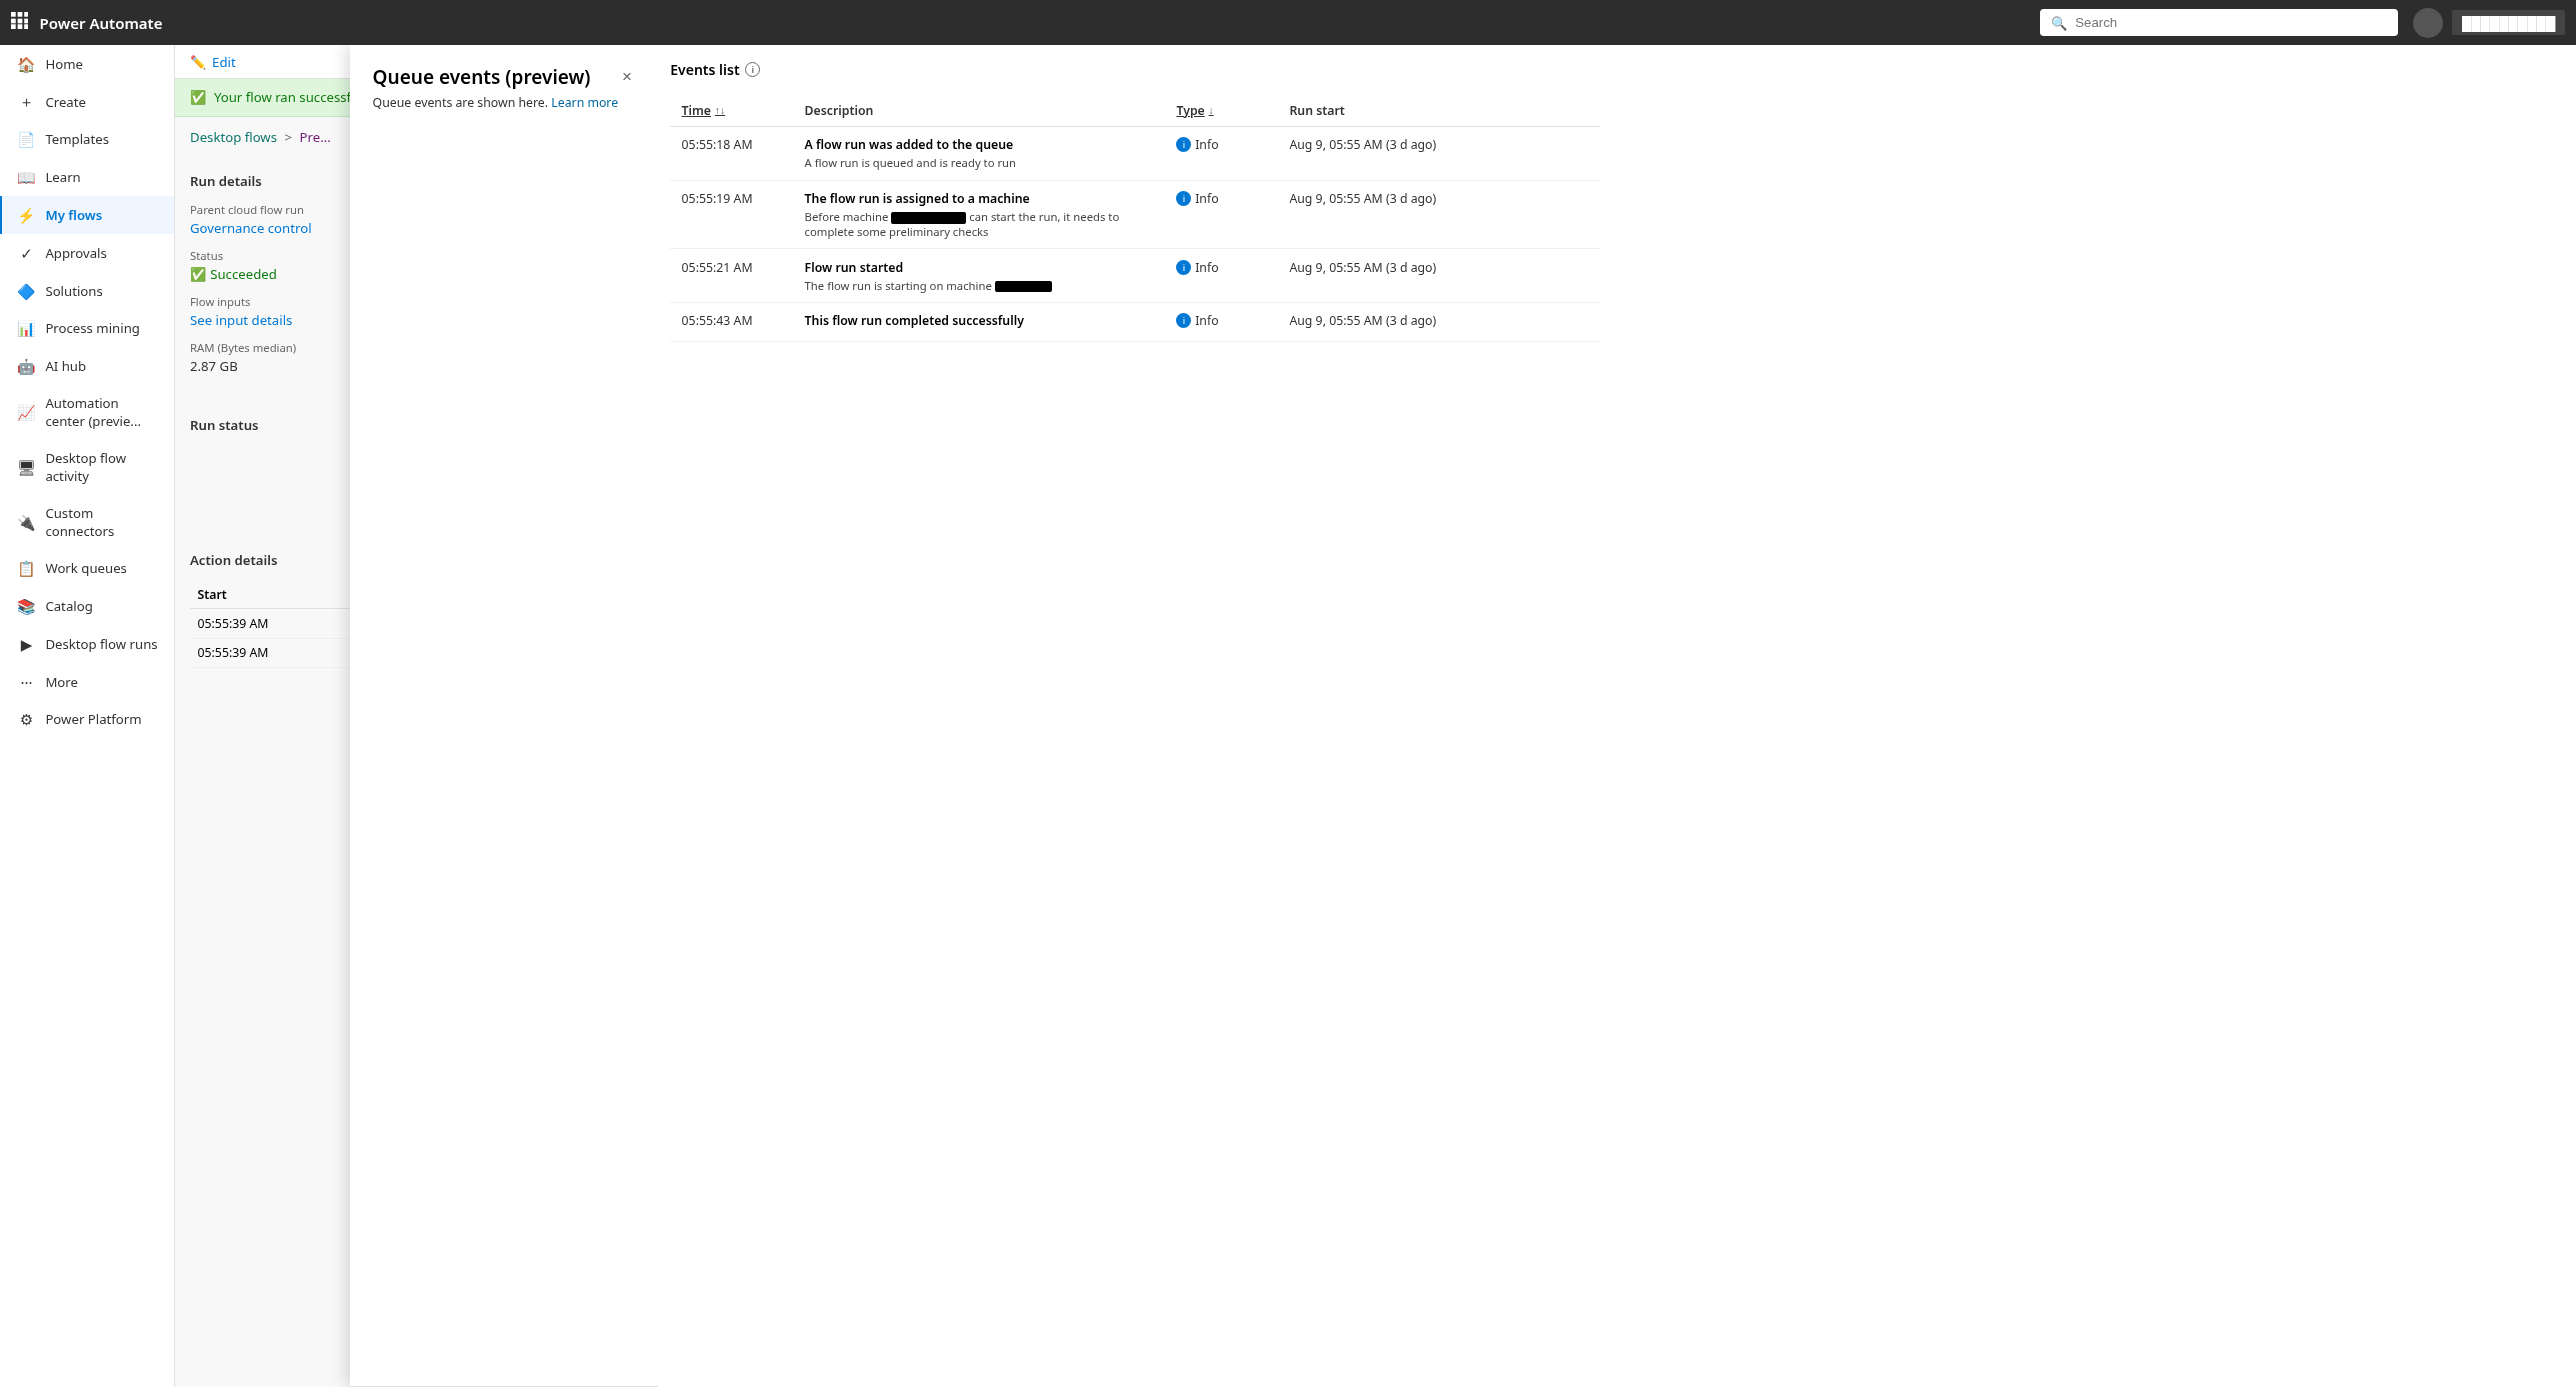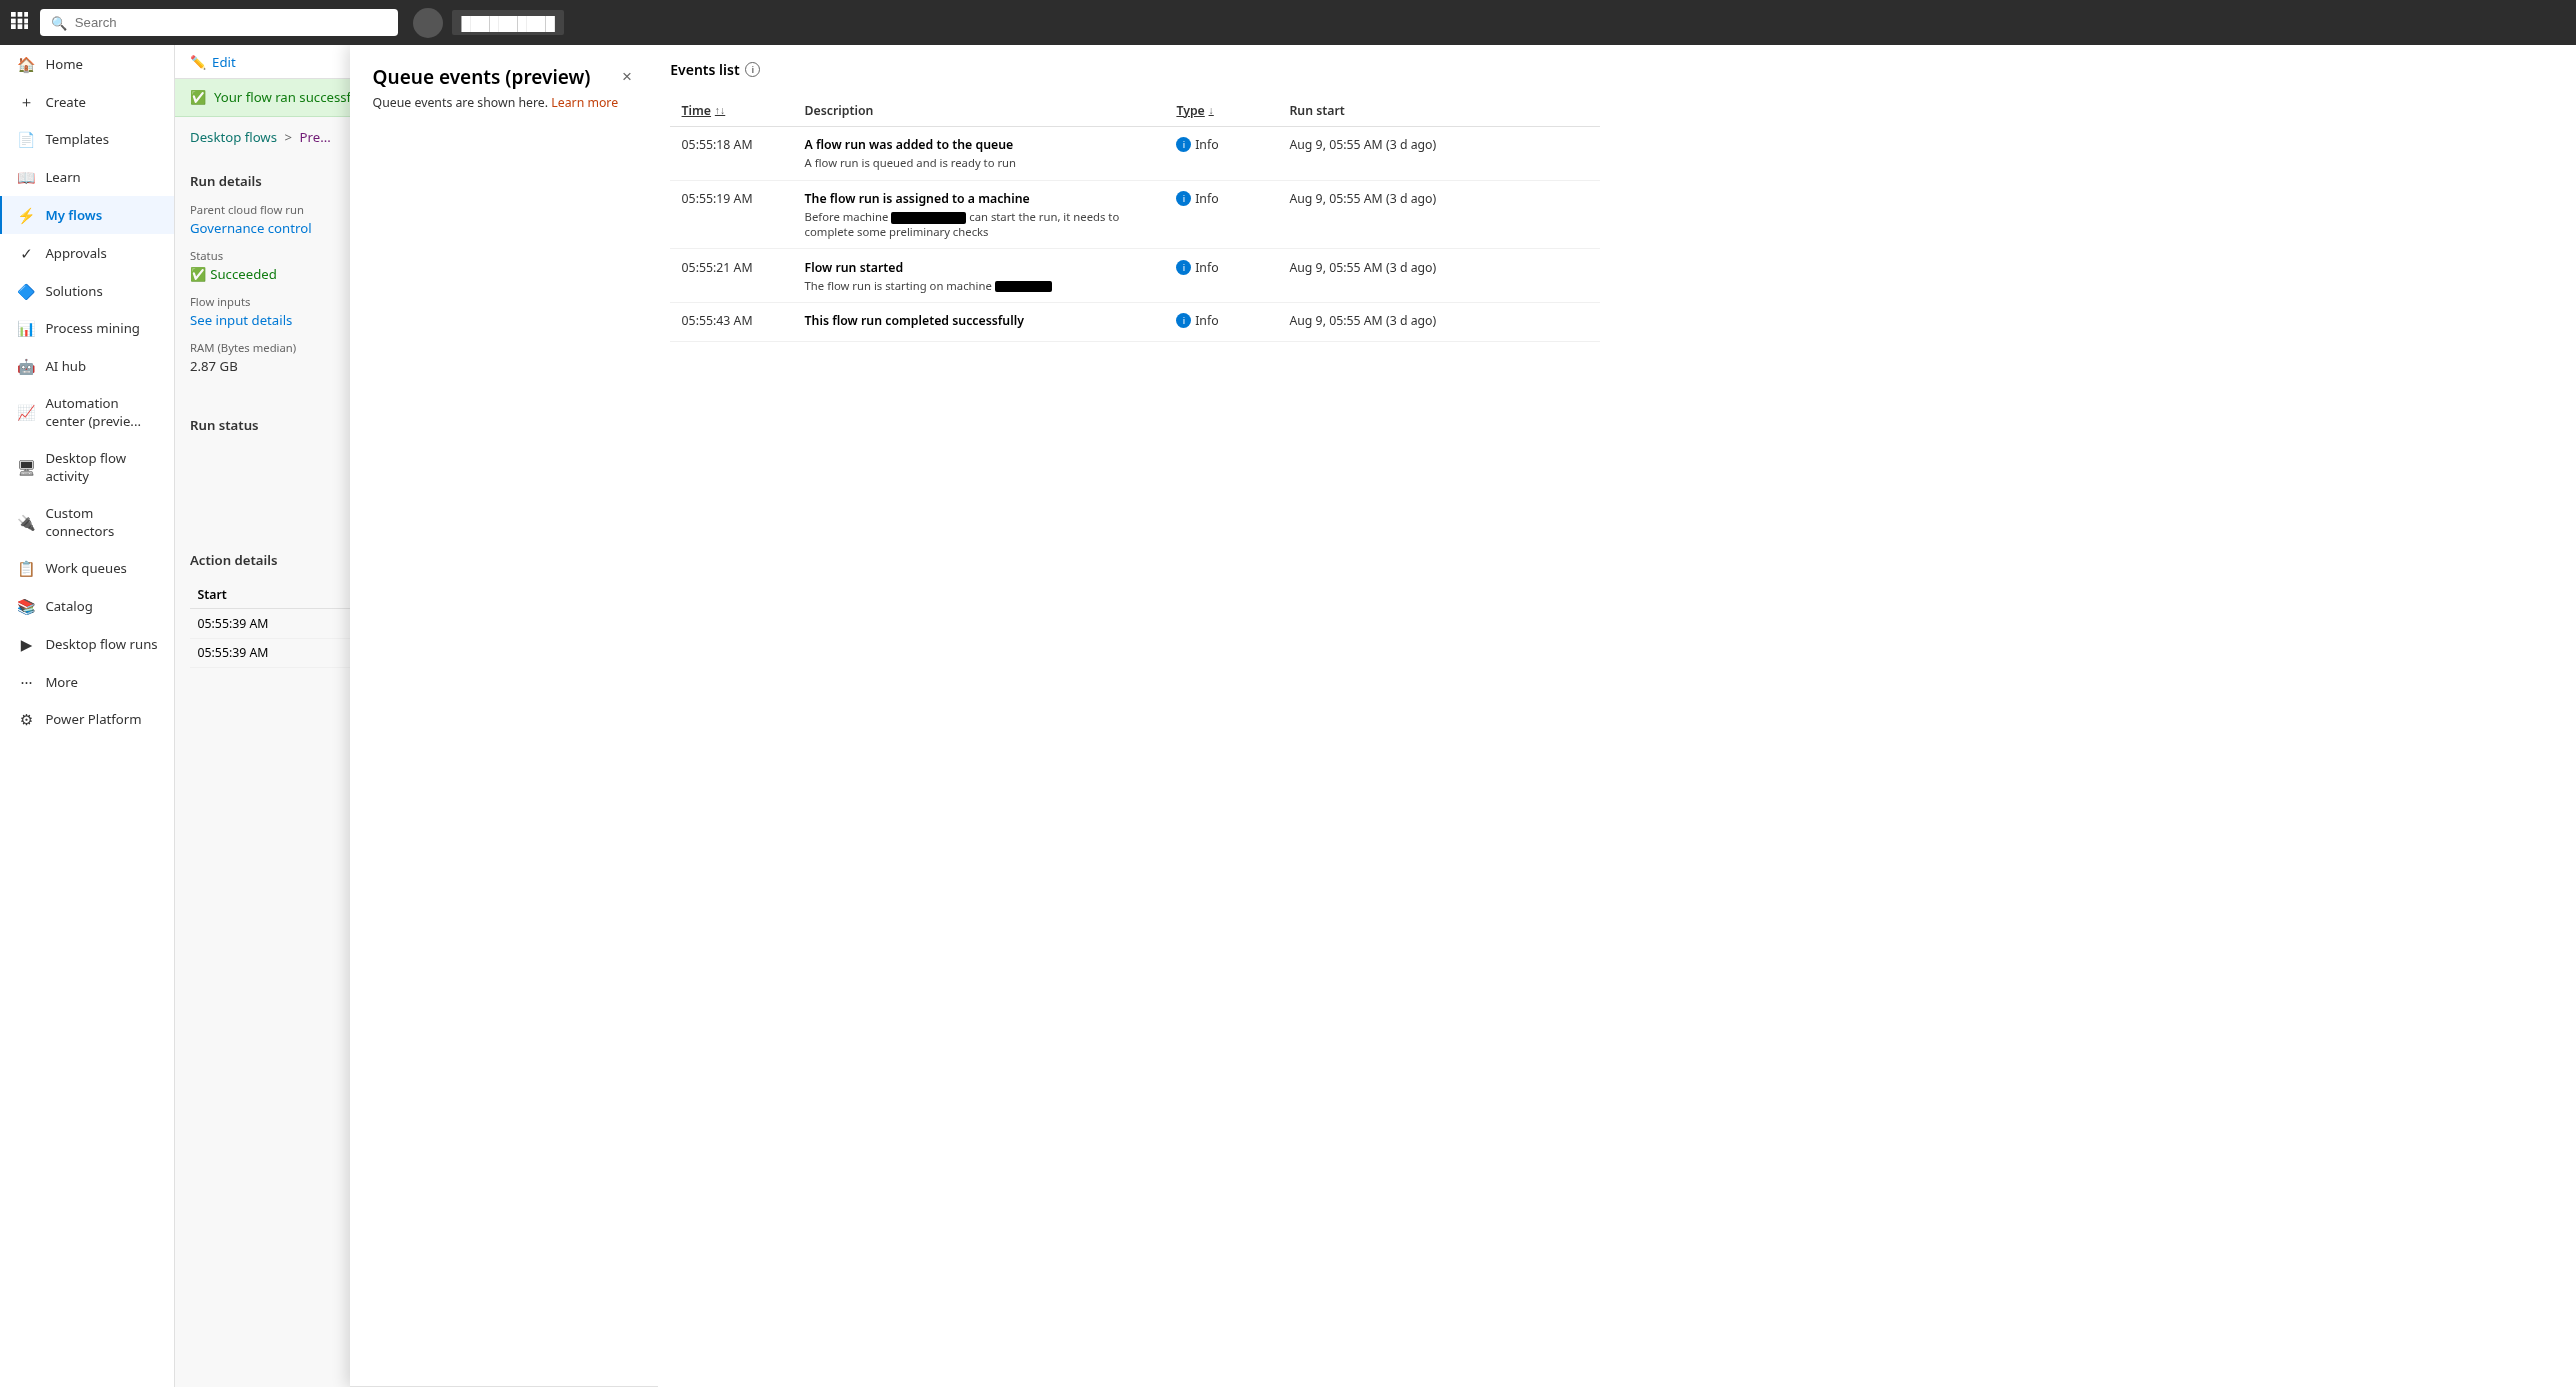--- a/index.html
+++ b/index.html
@@ -73,21 +73,21 @@
       width: calc(100% - 175px); background: #fff;
       box-shadow: -3.8px 0 15px rgba(0,0,0,0.15); z-index: 20;
       display: flex; flex-direction: row; overflow: hidden;
     }
     .panel-header {
       padding: 19px 22.6px 11.3px; border-bottom: 0.9px solid #e0e0e0;
       display: flex; align-items: flex-start; justify-content: space-between;
     }
     .panel-title { font-size: 19px; font-weight: 600; color: #000; margin-bottom: 3.8px; }
     .panel-subtitle { font-size: 12.3px; color: #333; }
-    .panel-subtitle a { color: #c2410c; text-decoration: none; }
+    .panel-subtitle a { color: #0369a1; text-decoration: none; }
     .panel-close {
       background: none; border: none; cursor: pointer; font-size: 17px; color: #666;
       padding: 3.8px; line-height: 1;
     }
 
     
     .events-section { padding: 15px 12px; }
     .events-title {
       display: flex; align-items: center; gap: 5.7px; font-size: 14px; font-weight: 600;
       color: #000; margin-bottom: 15px;
@@ -143,20 +143,21 @@
         <rect x="7" y="0" width="5" height="5"></rect>
         <rect x="14" y="0" width="4" height="5"></rect>
       <rect x="0" y="7" width="5" height="5"></rect>
         <rect x="7" y="7" width="5" height="5"></rect>
         <rect x="14" y="7" width="4" height="5"></rect>
       <rect x="0" y="13" width="5" height="5"></rect>
         <rect x="7" y="13" width="5" height="5"></rect>
         <rect x="14" y="13" width="4" height="5"></rect>
     </svg>
   </span>
+  <span class="topbar-logo">Power Automate</span>
   <div class="topbar-search">
     <span class="topbar-search-icon">🔍</span>
     <input type="text" placeholder="Search" style="">
   </div>
   <div class="topbar-actions">
     <div class="topbar-avatar"></div>
     <span class="topbar-name">██████████</span>
   </div>
 </div>
 

